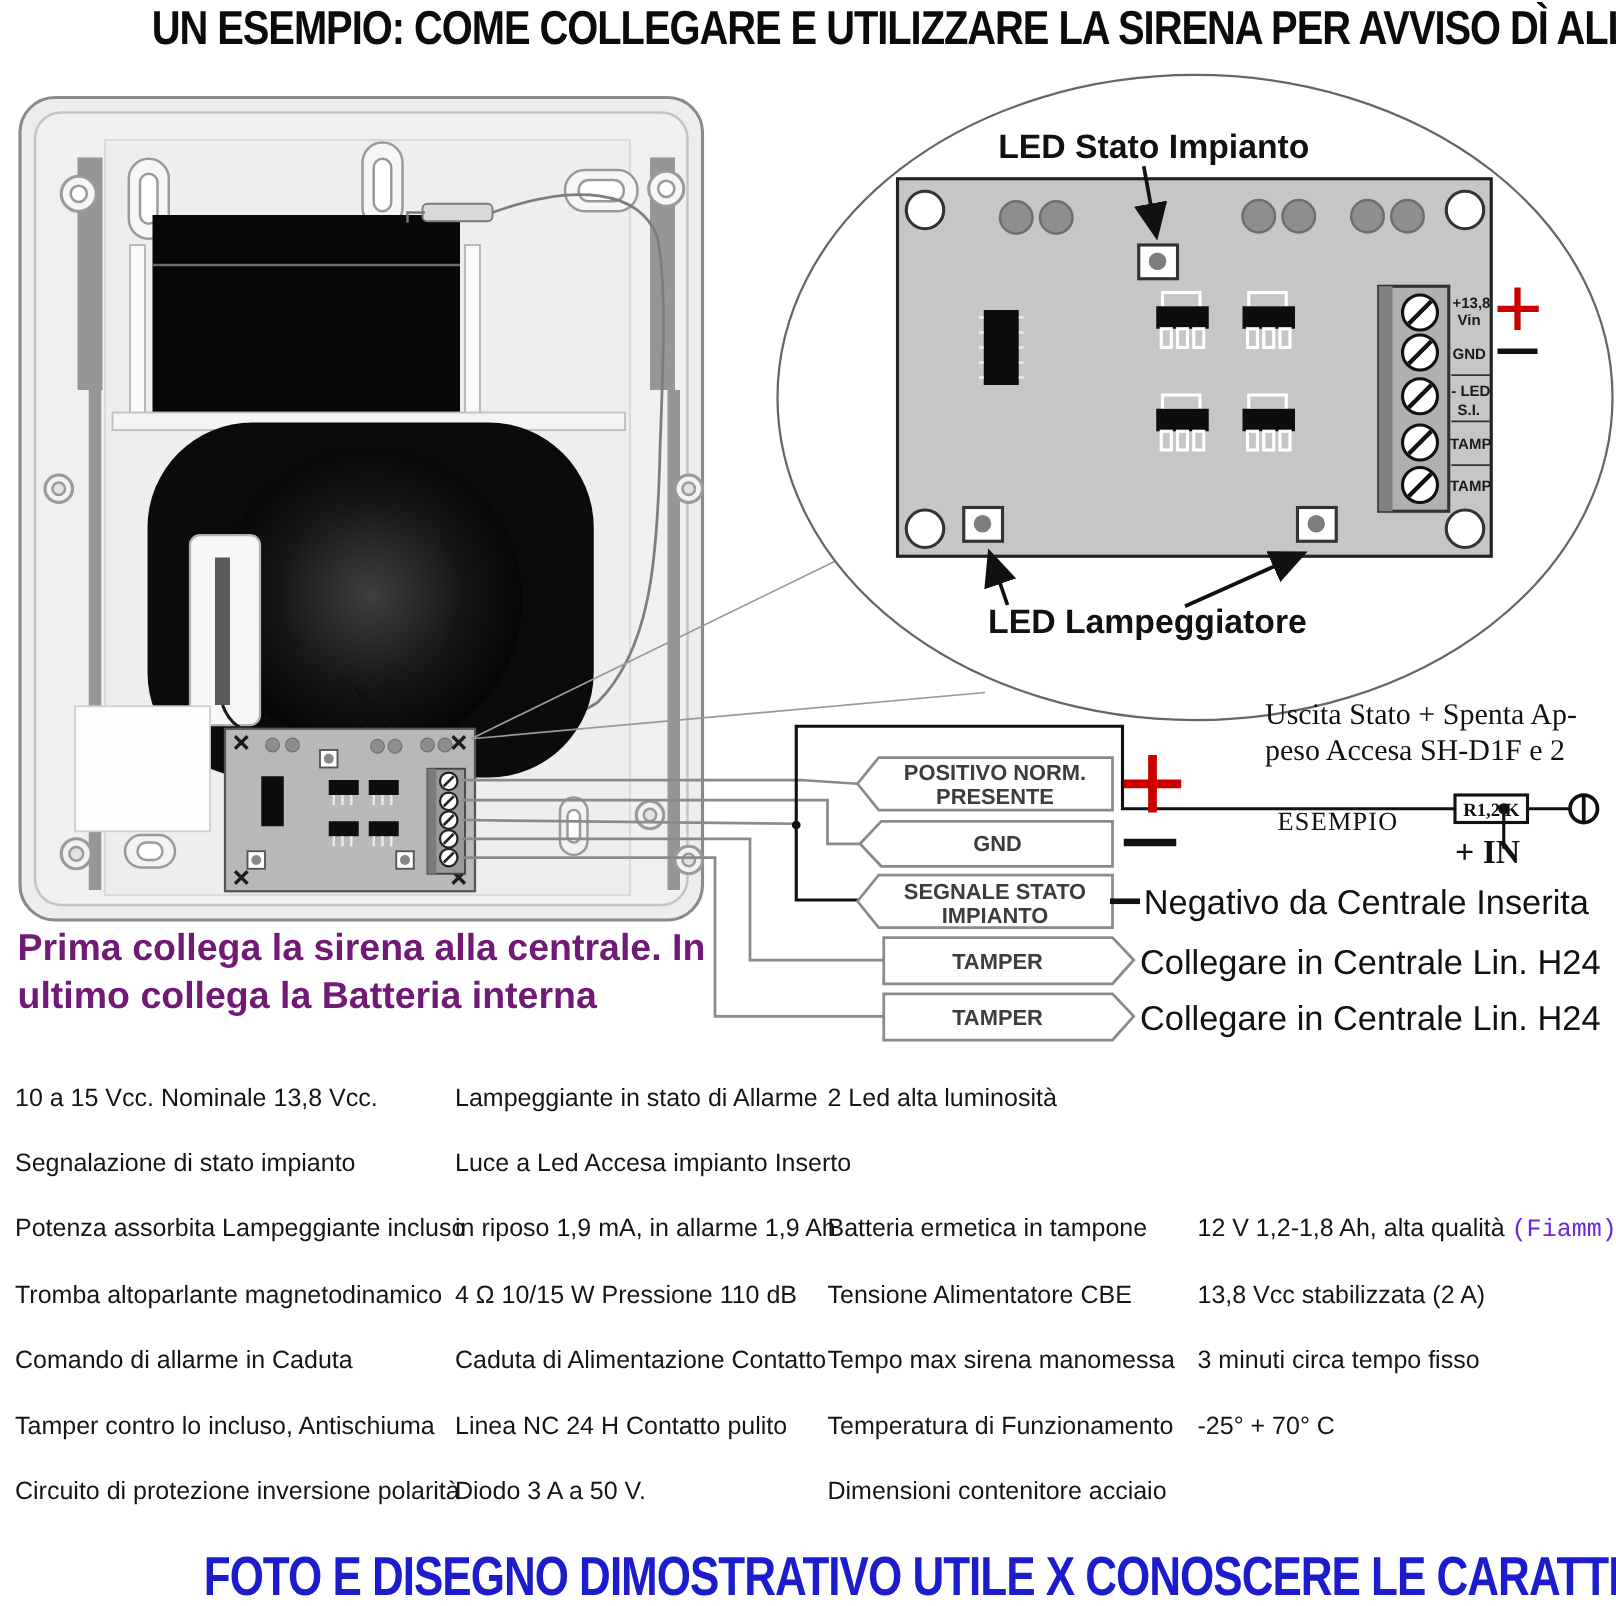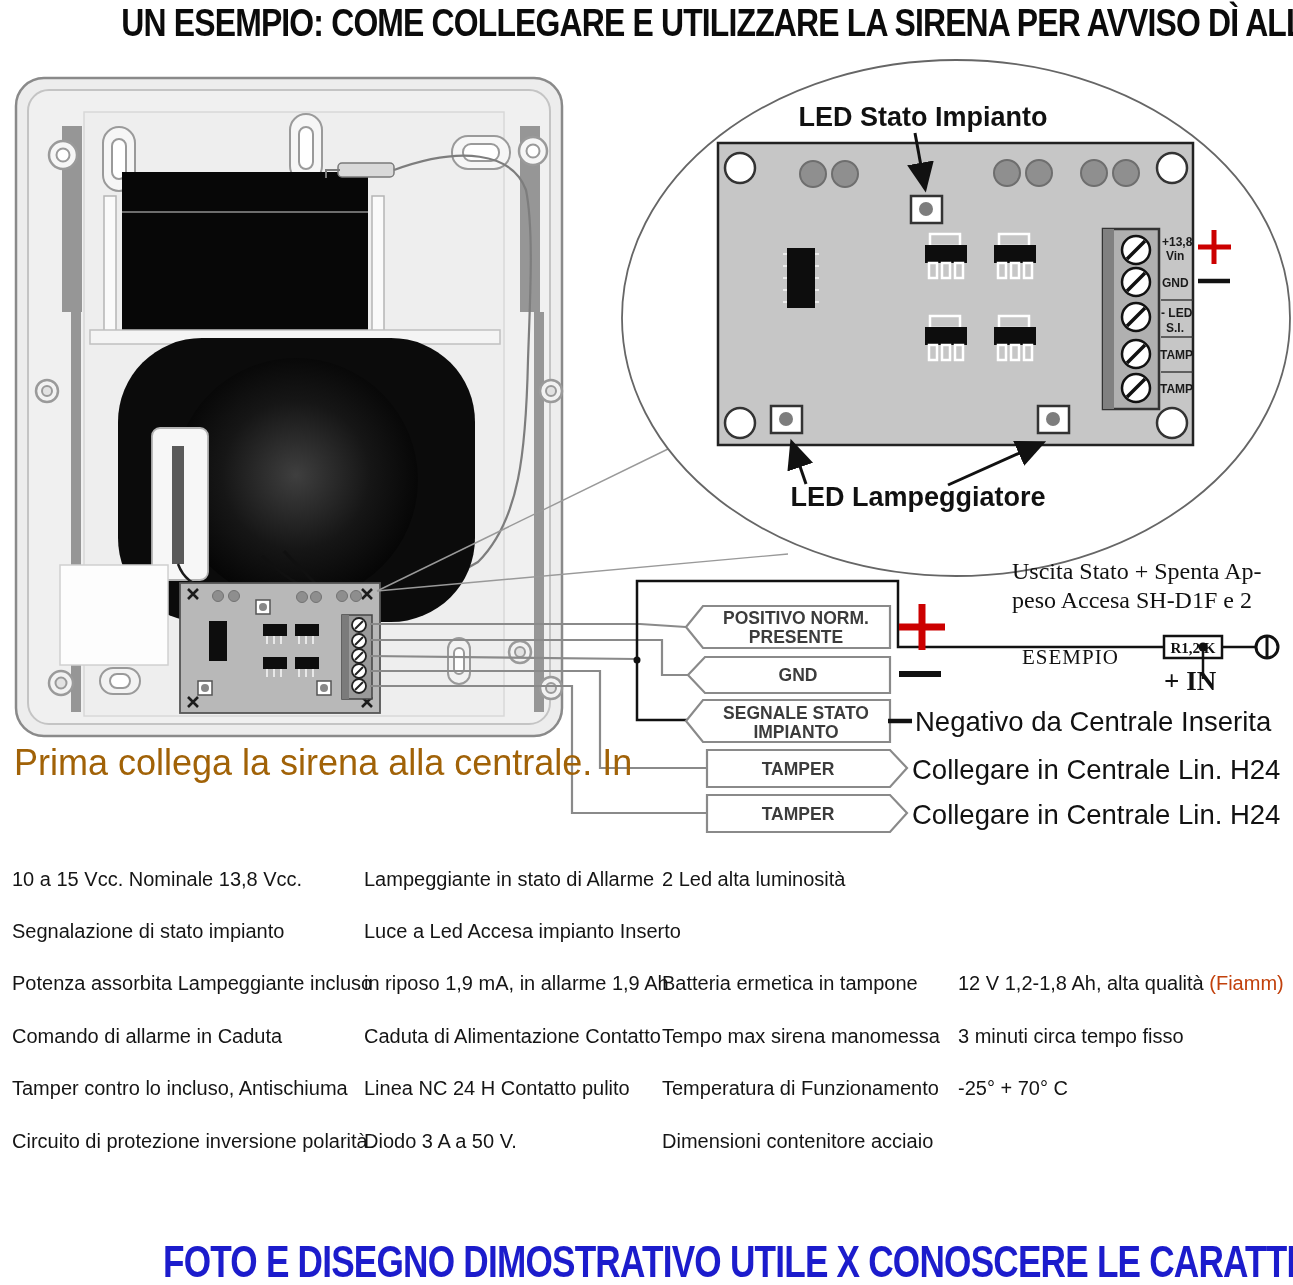--- a/index.html
+++ b/index.html
@@ -4,27 +4,27 @@
 <style>
   html,body{margin:0;padding:0;background:#fff;}
   #page{position:relative;width:1293px;height:1285px;background:#fff;overflow:hidden;
         font-family:"Liberation Sans",sans-serif;}
   .title-bar{position:absolute;top:0;left:0;width:1293px;text-align:center;z-index:3;}
   .title-bar .t{display:inline-block;font-size:38px;font-weight:bold;color:#0b0b0b;
         letter-spacing:-1px;transform:scaleX(0.84);transform-origin:center;white-space:nowrap;line-height:46px;}
   .footer-bar{position:absolute;top:1238px;left:0;width:1293px;text-align:center;z-index:3;}
   .footer-bar .t{display:inline-block;font-size:44px;font-weight:bold;color:#1c1ccc;
         letter-spacing:-1px;transform:scaleX(0.80);transform-origin:center;white-space:nowrap;line-height:48px;}
-  .note{position:absolute;left:14px;z-index:3;font-size:36px;color:#a16207;white-space:nowrap;}
+  .note{position:absolute;left:14px;z-index:3;font-size:30px;color:#701a75;white-space:nowrap;font-weight:bold;}
   #note1{top:742px;} #note2{top:780px;}
   svg{position:absolute;top:0;left:0;z-index:1;}
   .specs{position:absolute;top:853px;left:12px;width:1272px;z-index:3;}
   .spec-row{display:grid;grid-template-columns:352px 298px 296px 326px;height:52.4px;align-items:center;}
   .cell{font-size:20px;color:#151515;white-space:nowrap;}
-  .fiamm{color:#c2410c;}
+  .fiamm{color:#6d28d9;font-family:Liberation Mono, monospace;}
   text{font-family:"Liberation Sans",sans-serif;}
   .serif{font-family:"Liberation Serif",serif;}
 </style>
 </head>
 <body>
 
 <div id="page">
 
   <div class="title-bar">
     <span class="t">UN ESEMPIO: COME COLLEGARE E UTILIZZARE LA SIRENA PER AVVISO DÌ ALLARME</span>
@@ -330,38 +330,45 @@
     <text x="1012" y="579" class="serif" font-size="24" fill="#111">Uscita Stato + Spenta Ap-</text>
     <text x="1012" y="608" class="serif" font-size="24" fill="#111">peso Accesa SH-D1F e 2</text>
     <text x="1022" y="664" class="serif" font-size="21" letter-spacing="1" fill="#111">ESEMPIO</text>
     <text x="1164" y="690" class="serif" font-size="27" font-weight="bold" fill="#111">+ IN</text>
     <text x="915" y="731" font-size="27.5" fill="#111">Negativo da Centrale Inserita</text>
     <text x="912" y="779" font-size="27.5" fill="#111">Collegare in Centrale Lin. H24</text>
     <text x="912" y="824" font-size="27.5" fill="#111">Collegare in Centrale Lin. H24</text>
   </svg>
 
   <div class="note" id="note1">Prima collega la sirena alla centrale. In</div>
+  <div class="note" id="note2">ultimo collega la Batteria interna</div>
 
   <div class="specs">
     <div class="spec-row">
       <div class="cell">10 a 15 Vcc. Nominale 13,8 Vcc.</div>
       <div class="cell">Lampeggiante in stato di Allarme</div>
       <div class="cell">2 Led alta luminosità</div>
     </div>
     <div class="spec-row">
       <div class="cell">Segnalazione di stato impianto</div>
       <div class="cell">Luce a Led Accesa impianto Inserto</div>
     </div>
     <div class="spec-row">
       <div class="cell">Potenza assorbita Lampeggiante incluso</div>
       <div class="cell">in riposo 1,9 mA, in allarme 1,9 Ah</div>
       <div class="cell">Batteria ermetica in tampone</div>
       <div class="cell"><span>12 V 1,2-1,8 Ah, alta qualità </span><span class="fiamm">(Fiamm)</span></div>
     </div>
     <div class="spec-row">
+      <div class="cell">Tromba altoparlante magnetodinamico</div>
+      <div class="cell">4 Ω 10/15 W Pressione 110 dB</div>
+      <div class="cell">Tensione Alimentatore CBE</div>
+      <div class="cell">13,8 Vcc stabilizzata (2 A)</div>
+    </div>
+    <div class="spec-row">
       <div class="cell">Comando di allarme in Caduta</div>
       <div class="cell">Caduta di Alimentazione Contatto</div>
       <div class="cell">Tempo max sirena manomessa</div>
       <div class="cell">3 minuti circa tempo fisso</div>
     </div>
     <div class="spec-row">
       <div class="cell">Tamper contro lo incluso, Antischiuma</div>
       <div class="cell">Linea NC 24 H Contatto pulito</div>
       <div class="cell">Temperatura di Funzionamento</div>
       <div class="cell">-25° + 70° C</div>

